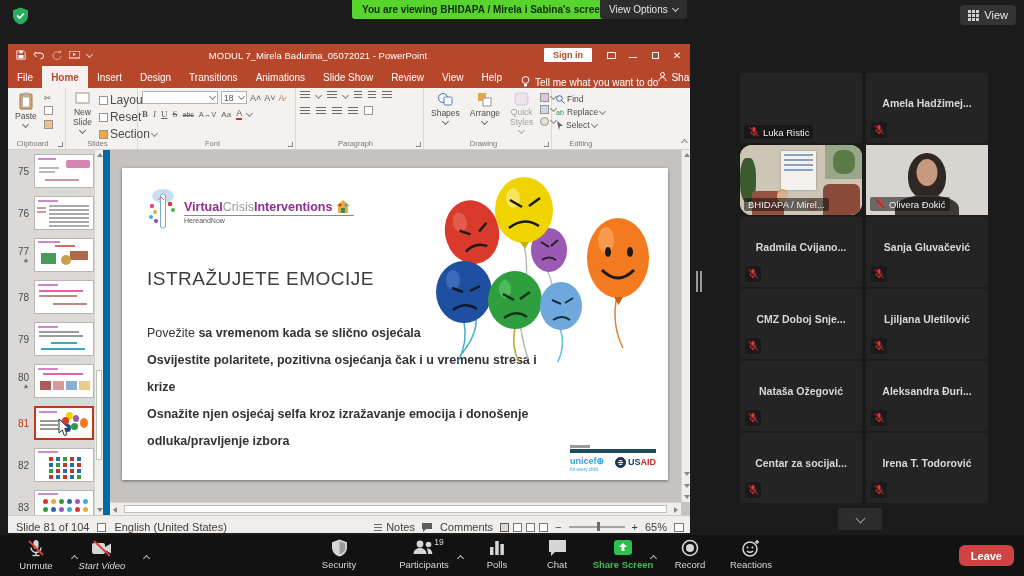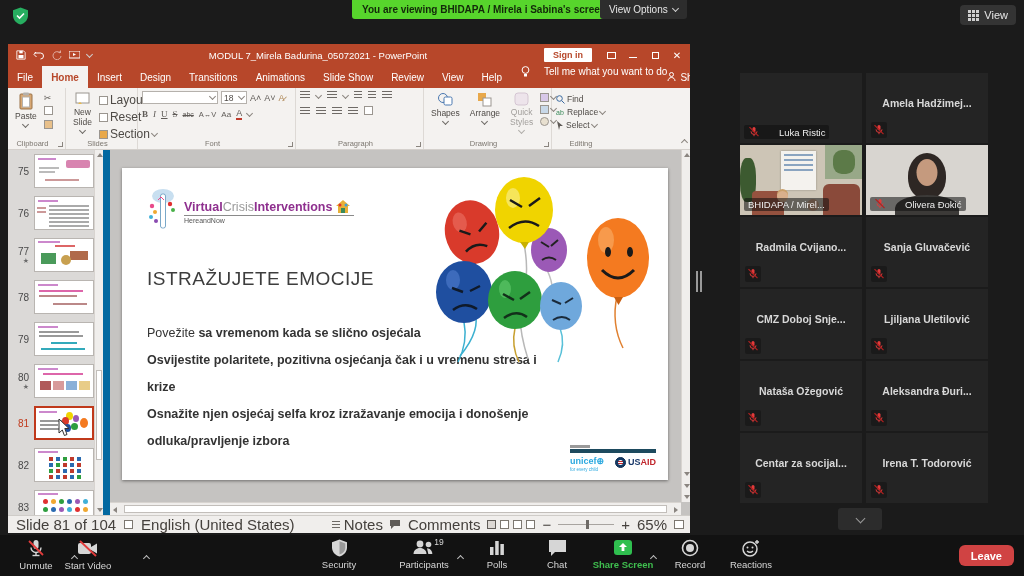--- a/index.html
+++ b/index.html
@@ -29,21 +29,21 @@
   .signin{background:#fff;color:#b7472a;font-size:9px;padding:2px 9px;border-radius:1px;margin-right:8px;font-weight:bold;}
   .winctl{display:flex;align-items:center;gap:0;margin-right:2px;}
   .winctl .wc{width:22px;height:22px;display:flex;align-items:center;justify-content:center;color:#fff;font-size:10px;}
   .min-glyph{display:inline-block;width:8px;border-bottom:1.5px solid #fff;height:1px;margin-top:5px;}
   .restore-glyph{display:inline-block;width:7px;height:7px;border:1px solid #fff;position:relative;}
   .ribbonopt-glyph{display:inline-block;width:9px;height:7px;border:1px solid #fff;}
 
   .tab-row{position:absolute;top:22px;left:0;right:0;height:22px;background:#b7472a;display:flex;align-items:stretch;color:#fff;font-size:10px;}
   .tab{padding:4px 9px 3px;display:flex;align-items:center;white-space:nowrap;}
   .tab.active{background:#f4f2f0;color:#b7472a;font-weight:bold;}
-  .tellme{display:flex;align-items:flex-start;gap:14px;margin-left:10px;white-space:nowrap;}
+  .tellme{display:flex;align-items:flex-end;gap:5px;margin-left:10px;white-space:nowrap;}
   .share-tab{margin-left:auto;display:flex;align-items:center;gap:4px;margin-right:10px;white-space:nowrap;}
 
   .ribbon{position:absolute;top:44px;left:0;right:0;height:62px;background:#f4f2f0;border-bottom:1px solid #d4d0cc;display:flex;font-size:8.5px;color:#4e4a46;}
   .rgroup{position:relative;border-right:1px solid #ddd9d5;padding:3px 4px 12px;display:flex;gap:4px;}
   .rgroup .glabel{position:absolute;bottom:1px;left:0;right:8px;text-align:center;font-size:7.5px;color:#7c7770;}
   .launcher{position:absolute;right:2px;bottom:2px;width:5px;height:5px;border-right:1px solid #8a857f;border-bottom:1px solid #8a857f;}
   .bigbtn{display:flex;flex-direction:column;align-items:center;justify-content:flex-start;gap:2px;padding:1px 3px;}
   .bigbtn .blabel{text-align:center;line-height:1.15;}
   .minicol{display:flex;flex-direction:column;justify-content:flex-start;gap:3px;padding-top:2px;}
   .mrow{display:flex;align-items:center;gap:2px;white-space:nowrap;}
@@ -94,37 +94,37 @@
   .sfooter .bar{height:3.5px;background:#1d4a5e;margin-bottom:4px;}
   .flogos{display:flex;justify-content:space-between;align-items:flex-start;}
   .unicef{color:#29a8df;font-size:9px;font-weight:bold;line-height:1;}
   .unicef .tag{font-size:4.5px;font-weight:normal;display:block;margin-top:2px;}
   .usaid{display:flex;align-items:center;gap:2px;}
   .usaid-emblem{width:11px;height:11px;border-radius:50%;background:#123a66;border:1.5px solid #0d2c50;position:relative;}
   .usaid-emblem:after{content:"";position:absolute;left:2px;top:2px;right:2px;bottom:2px;border-radius:50%;background:repeating-linear-gradient(to bottom,#fff 0 1px,#c1272d 1px 2px);}
   .usaid-text{font-size:9px;font-weight:bold;line-height:1;}
   .us-blue{color:#1b3a6b;}.us-red{color:#c1272d;}
 
-  .status-bar{position:absolute;left:0;right:0;bottom:0;height:18px;background:#f0eeec;border-top:1px solid #cfccc8;display:flex;align-items:flex-start;font-size:15px;color:#45413d;}
+  .status-bar{position:absolute;left:0;right:0;bottom:0;height:18px;background:#f0eeec;border-top:1px solid #cfccc8;display:flex;align-items:flex-end;font-size:11px;color:#45413d;}
   .sb-left{display:flex;align-items:center;gap:8px;margin-left:8px;}
   .sb-right{margin-left:auto;display:flex;align-items:center;gap:7px;margin-right:6px;}
   .sb-ic{display:inline-block;width:9px;height:9px;border:1px solid #7c7770;background:#fff;}
   .sb-views{display:flex;gap:4px;align-items:center;}
   .zoom-track{width:56px;height:1.5px;background:#a8a4a0;position:relative;}
   .zoom-knob{position:absolute;left:28px;top:-4px;width:3px;height:9px;background:#6e6a66;}
   .fit-ic{width:10px;height:9px;border:1px solid #7c7770;background:#fff;position:relative;}
 
   
   .panel{position:absolute;left:690px;top:30px;width:334px;height:505px;background:#1b1b1b;}
   .tiles{position:absolute;left:50px;top:43px;display:grid;grid-template-columns:122px 122px;column-gap:4px;row-gap:2px;}
   .tile{width:122px;height:70px;background:#242424;position:relative;overflow:hidden;}
   .tile .cname{position:absolute;left:6px;right:6px;top:24px;text-align:center;font-size:10.5px;font-weight:bold;color:#d8d8d8;white-space:nowrap;overflow:hidden;}
-  .tile .blabel{position:absolute;left:4px;bottom:4px;display:flex;align-items:center;gap:19px;background:rgba(15,15,15,.55);padding:1px 4px;border-radius:2px;color:#eee;font-size:9.5px;white-space:nowrap;max-width:112px;overflow:hidden;}
+  .tile .blabel{position:absolute;left:4px;bottom:4px;display:flex;align-items:center;gap:3px;background:rgba(15,15,15,.55);padding:1px 4px;border-radius:2px;color:#eee;font-size:9.5px;white-space:nowrap;max-width:112px;overflow:hidden;}
   .tile .miconly{position:absolute;left:5px;bottom:5px;display:flex;background:rgba(15,15,15,.45);padding:2px;border-radius:2px;}
-  .tile.active{outline:2px solid #d6de4c;outline-offset:-2px;}
+  .tile.active{outline:2px solid #d6de4c;outline-offset:-2px;border-radius:12px;}
   .more-btn{position:absolute;left:148px;top:478px;width:44px;height:22px;background:#2c2c2c;border-radius:3px;display:flex;align-items:center;justify-content:center;}
   .more-btn .chev{border-color:#9a9a9a;width:7px;height:7px;}
   .drag-handle{position:absolute;left:696px;top:271px;height:21px;width:6px;border-left:2px solid #9a9a9a;border-right:2px solid #9a9a9a;}
 
   
   .scene-office{position:absolute;inset:0;background:#cdc5b6;}
   .scene-office .poster{position:absolute;left:34%;top:8%;width:28%;height:56%;background:#f4f2ee;box-shadow:0 0 2px rgba(0,0,0,.3);}
   .scene-office .poster i{display:block;height:2px;background:#8aa4c0;margin:3px 3px 0;}
   .scene-office .plant{position:absolute;left:0;top:18%;width:13%;height:64%;background:#3c5a30;border-radius:40%;}
   .scene-office .window{position:absolute;right:0;top:0;width:30%;height:48%;background:#98a888;}
@@ -875,21 +875,21 @@
           <rect x="7.5" y="1" width="5" height="9" rx="2.5" fill="#d6d6d6"></rect>
           <path d="M5 8.5a5 5 0 0 0 10 0" fill="none" stroke="#d6d6d6" stroke-width="1.4"></path>
           <line x1="10" y1="13.5" x2="10" y2="16" stroke="#d6d6d6" stroke-width="1.4"></line>
           <line x1="6.5" y1="16.5" x2="13.5" y2="16.5" stroke="#d6d6d6" stroke-width="1.4"></line>
           <line x1="3" y1="2" x2="17" y2="16" stroke="#e23b3b" stroke-width="1.8"></line>
         </svg>
       <span class="lbl">Unmute</span>
     </div>
     <span class="tb-chev" style="left:72px;"><span class="chev up"></span></span>
 
-    <div class="tb-item" style="left:88px;">
+    <div class="tb-item" style="left:102px;font-style:italic;">
       <svg width="22" height="19" viewBox="0 0 22 19">
           <rect x="1" y="4" width="13" height="11" rx="2" fill="#d6d6d6"></rect>
           <path d="M14 8l6-3.5v10L14 11z" fill="#d6d6d6"></path>
           <line x1="3" y1="2" x2="19" y2="17" stroke="#e23b3b" stroke-width="1.8"></line>
         </svg>
       <span class="lbl">Start Video</span>
     </div>
     <span class="tb-chev" style="left:144px;"><span class="chev up"></span></span>
 
     <div class="tb-item" style="left:339px;">

